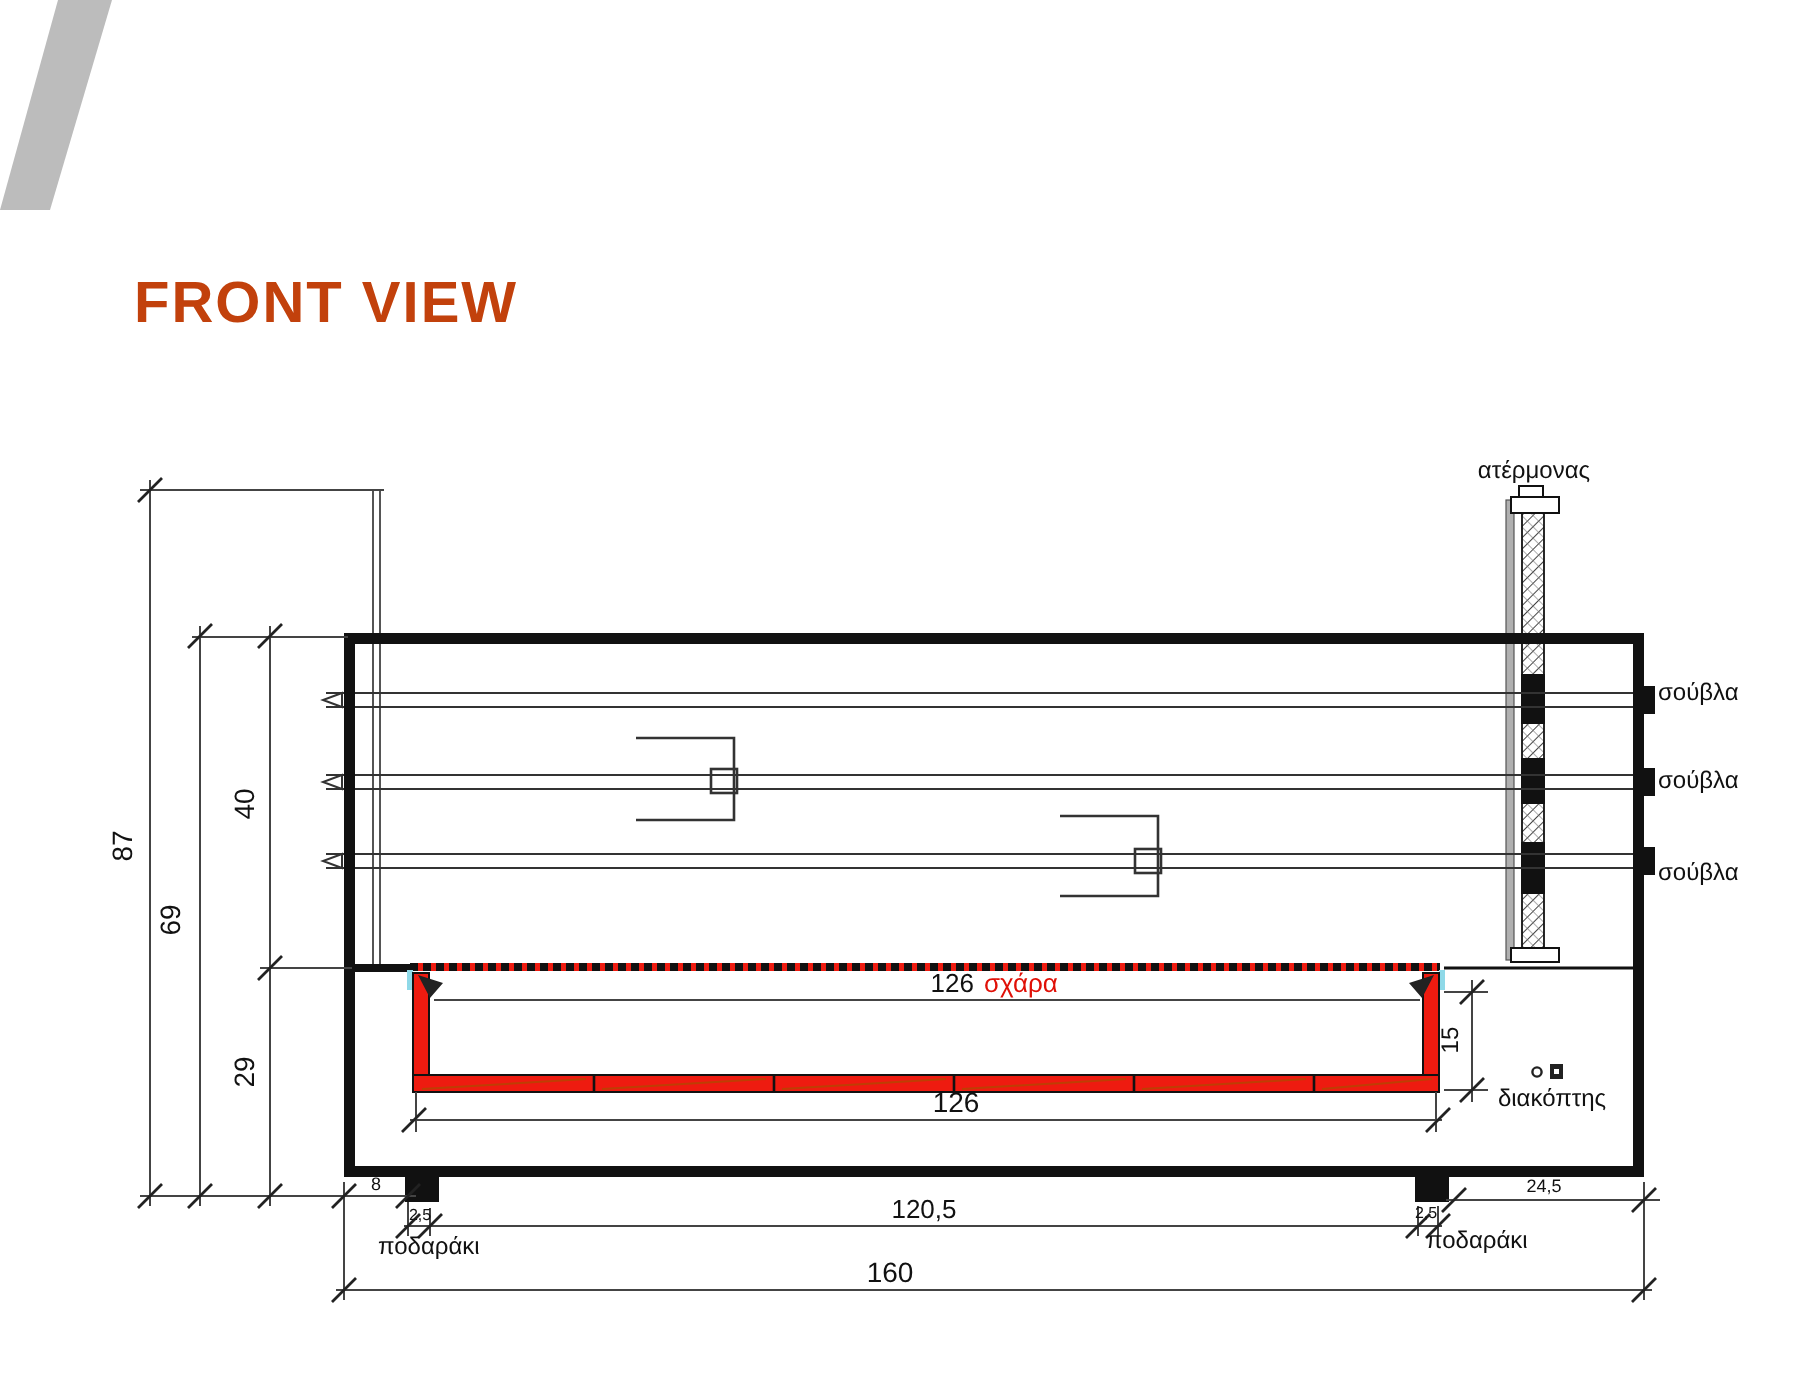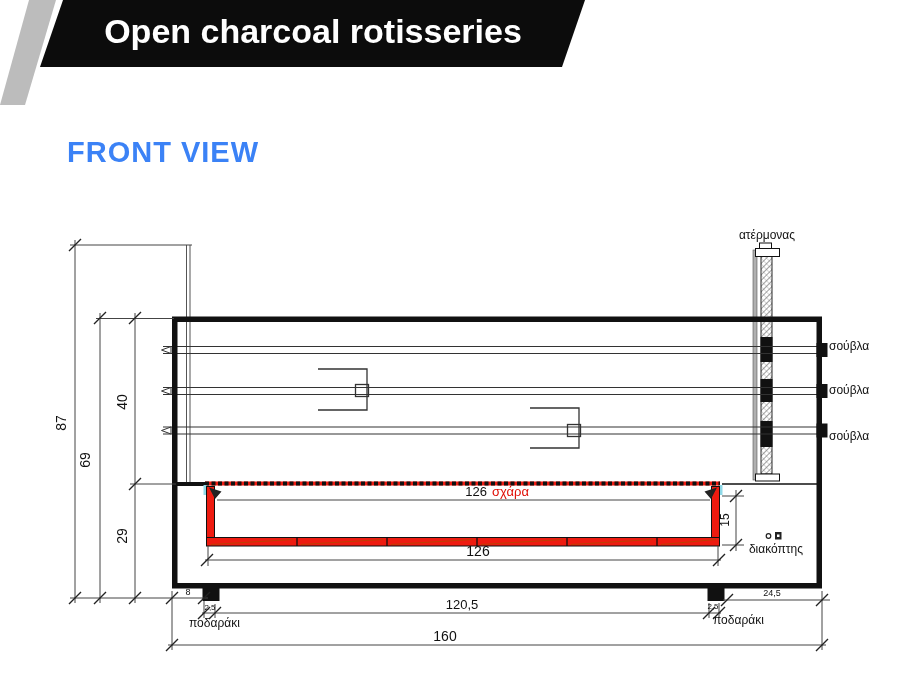--- a/index.html
+++ b/index.html
@@ -5,39 +5,36 @@
   html,body{margin:0;padding:0;background:#fff;}
   #stage{position:relative;width:907px;height:700px;background:#ffffff;overflow:hidden;
          font-family:"Liberation Sans",sans-serif;}
   #gray-accent{position:absolute;left:0;top:0;width:70px;height:106px;background:#bcbcbc;
          clip-path:polygon(29px 0,56px 0,25px 105px,0 105px);}
   #banner{position:absolute;left:30px;top:0;width:566px;height:68px;background:#0c0c0c;
          clip-path:polygon(33px 0,555px 0,532px 67px,10px 67px);}
   #banner .t{display:block;text-align:center;line-height:62px;color:#ffffff;
          font-size:34px;font-weight:bold;letter-spacing:0px;}
   #view-label{position:absolute;left:67px;top:136px;font-size:29px;font-weight:bold;
-         color:#3b82f6;letter-spacing:1px;}
+         color:#c2410c;letter-spacing:1px;}
   svg{position:absolute;left:0;top:0;}
   svg text{font-family:"Liberation Sans",sans-serif;fill:#111;}
   .lbl{font-size:12px;}
   .dim{font-size:14px;}
   .dim-s{font-size:13px;}
   .dim-xs{font-size:9px;}
   .dim-xxs{font-size:8px;}
   .red-t{fill:#e01007;}
 </style>
 </head>
 <body>
 
 <div id="stage">
 
   <div id="gray-accent"></div>
-  <div id="banner">
-    <span class="t">Open charcoal rotisseries</span>
-  </div>
   <div id="view-label">FRONT VIEW</div>
 
   <svg width="907" height="700" viewBox="0 0 907 700">
     <defs>
       <pattern id="hatch" width="4" height="4" patternUnits="userSpaceOnUse" patternTransform="rotate(45)">
         <rect width="4" height="4" fill="#fff"></rect>
         <line x1="0" y1="0" x2="0" y2="4" stroke="#444" stroke-width="1"></line>
         <line x1="0" y1="0" x2="4" y2="0" stroke="#777" stroke-width="0.6"></line>
       </pattern>
     </defs>

